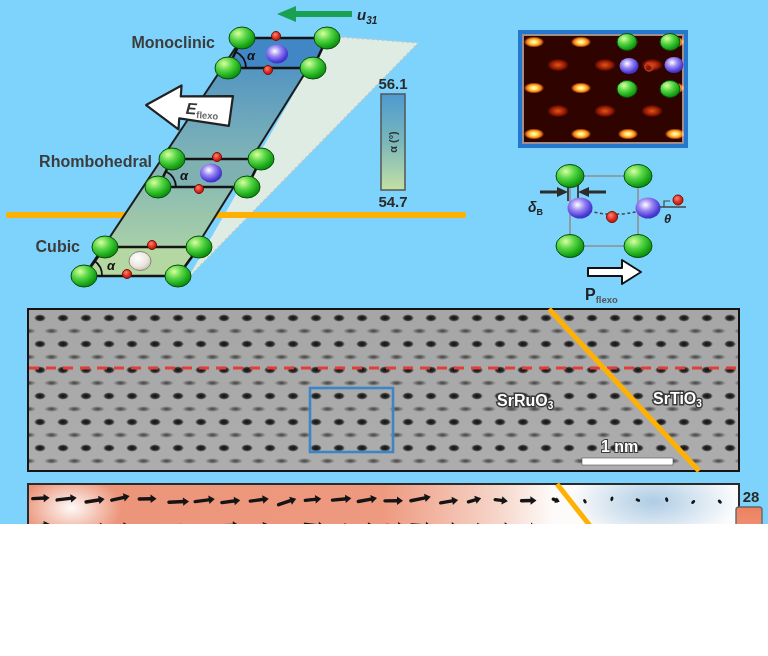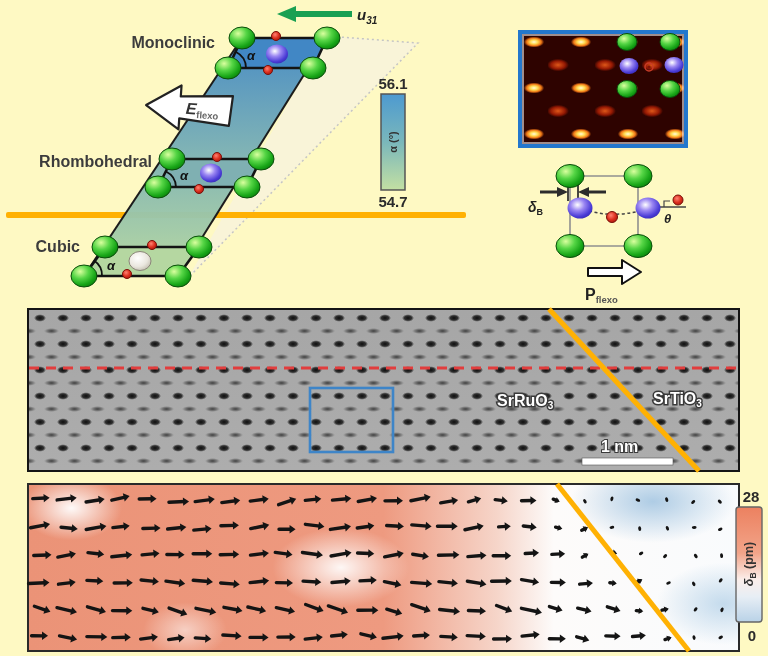--- a/index.html
+++ b/index.html
@@ -1,16 +1,16 @@
 <!DOCTYPE html>
 <html><head>
 <meta charset="utf-8">
 <style>
   html,body{margin:0;padding:0;background:#fff;}
-  #figure{position:relative;width:768px;height:656px;background:#fef9c3;overflow:hidden;
+  #figure{position:relative;width:768px;height:524px;background:#7dd3fc;overflow:hidden;
           font-family:"Liberation Sans", sans-serif;}
   #figure *{box-sizing:border-box;}
 
   
   #stem-bg{
     position:absolute;left:27px;top:308px;width:713px;height:164px;
     border:2px solid #141414;
     background-color:#aaaaaa;
     background-image:
       radial-gradient(ellipse 8px 5px at 11px 8px,  #0e0e0e 0%, #303030 45%, rgba(168,168,168,0) 75%),

